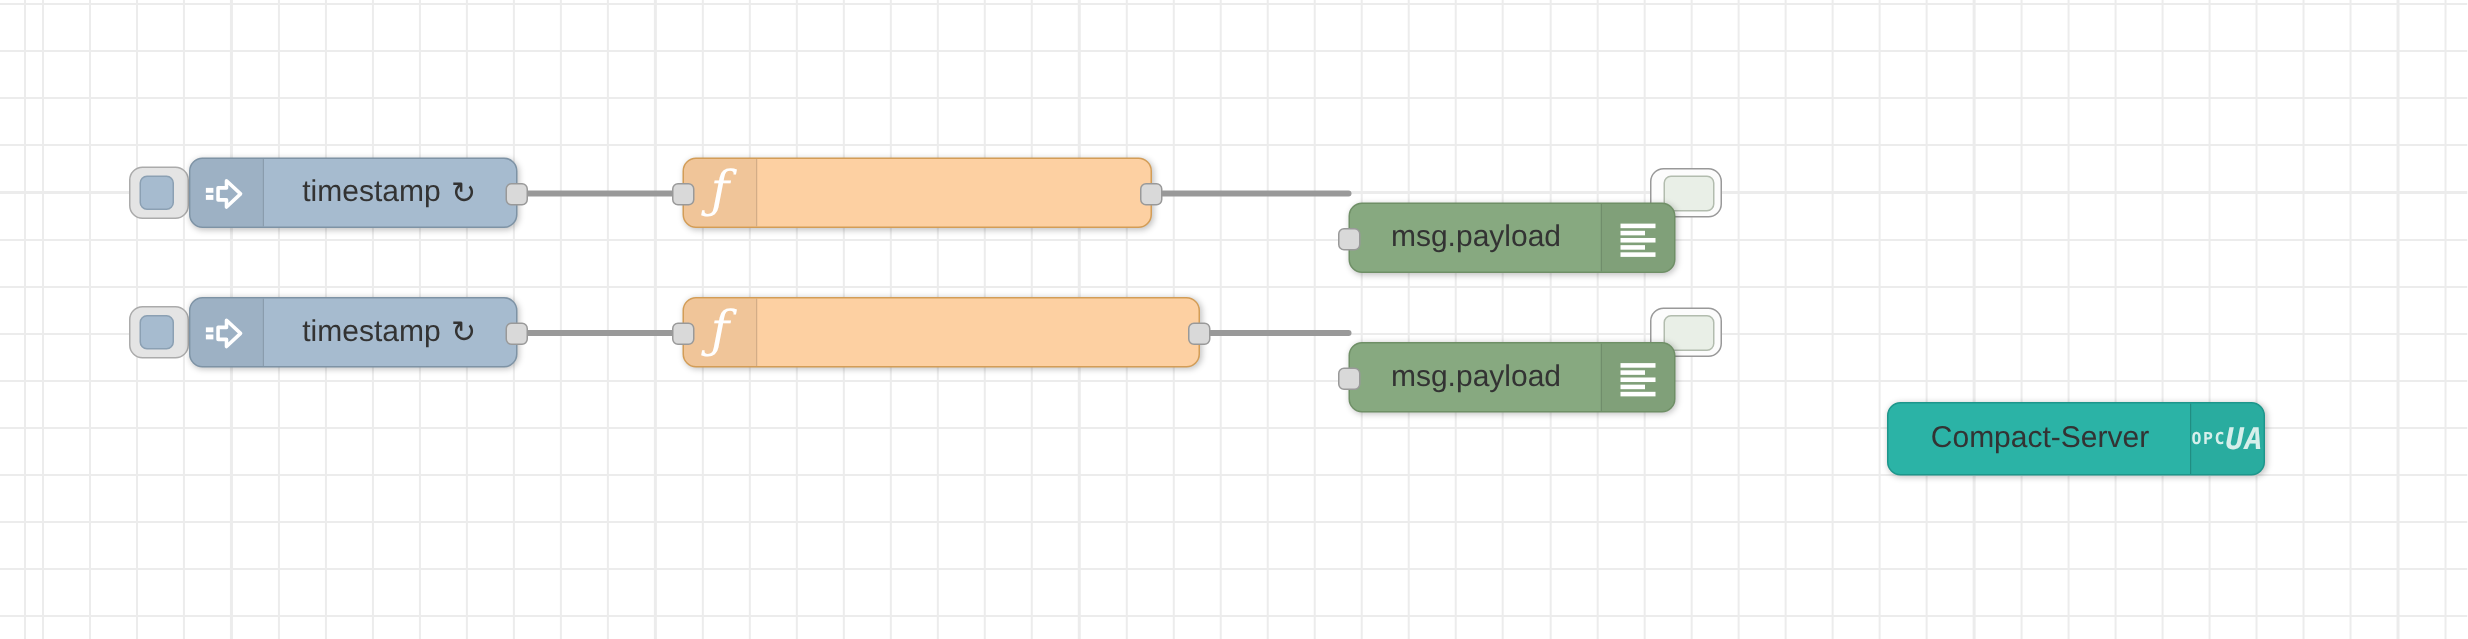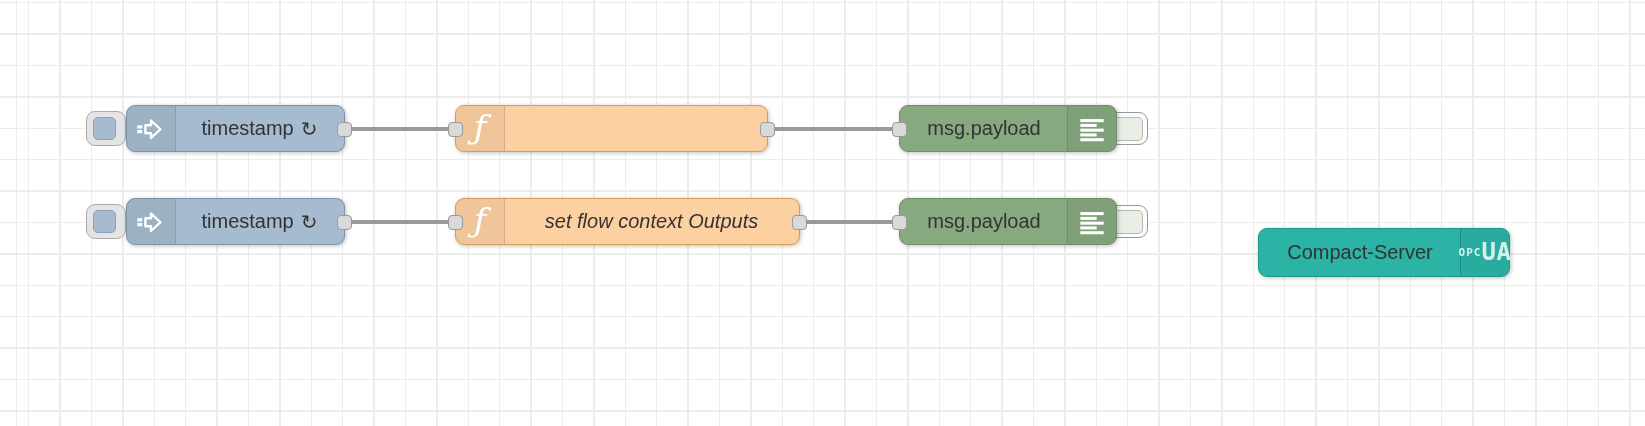--- a/index.html
+++ b/index.html
@@ -32,36 +32,36 @@
   .inject-button-inner{position:absolute;left:6px;top:5px;width:21px;height:21px;
     background:#a6bbcf;border:1px solid #8ba0b3;border-radius:5px;}
 
   
   .function{background:#fdd0a2;border:1px solid #d39d57;}
   .fn-glyph{font-family:"DejaVu Serif",serif;font-style:italic;font-size:34px;
     color:#ffffff;line-height:1;margin-top:-4px;}
   .function .node-label{font-style:italic;}
 
   
-  .debug{background:#87a980;border:1px solid #6f8f66;}
+  .debug{background:#87a980;border:1px solid #6f8f66;margin-top:30px;}
   .debug-toggle{position:absolute;width:48px;height:33px;border-radius:9px;
     background:#fcfcfc;border:1.5px solid #999;box-sizing:border-box;z-index:2;}
   .debug-toggle-inner{position:absolute;right:4px;top:3.5px;width:32px;height:22px;
     background:#e9efe7;border:1px solid #b2bcae;border-radius:5px;}
 
   
-  .server{background:#2bb3a6;border:1px solid #1d968b;}
+  .server{background:#2bb3a6;border:1px solid #1d968b;margin-top:40px;}
   .server .node-label{left:0;right:48px;}
   .server-badge{position:absolute;right:0;top:0;bottom:0;width:48px;
     background:rgba(0,0,0,0.04);border-left:1px solid rgba(0,0,0,0.18);
     border-radius:0 8px 8px 0;display:flex;flex-direction:row;align-items:center;
     justify-content:center;color:#d6efeb;font-family:"DejaVu Sans Mono",monospace;
     font-weight:bold;}
   .server-badge .l1{font-size:11px;line-height:11px;letter-spacing:1px;}
-  .server-badge .l2{font-size:24px;line-height:19px;letter-spacing:0.5px;}
+  .server-badge .l2{font-size:20px;line-height:19px;letter-spacing:0.5px;font-style:italic;}
   svg{display:block;}
 </style>
 </head>
 <body>
 
 <div class="canvas">
 
   <div class="wire" style="left:345px;top:126.5px;width:114px"></div>
   <div class="wire" style="left:765px;top:126.5px;width:136px"></div>
 
@@ -126,21 +126,20 @@
       <span>timestamp</span>
         <span style="margin-left:7px">↻</span>
     </div>
     <div class="port out"></div>
   </div>
 
   <div class="node function" style="left:455px;top:198px;width:345px">
     <div class="icon-area left">
       <span class="fn-glyph">ƒ</span>
     </div>
-    <div class="node-label" style="left:48px;right:0">set flow context Outputs</div>
     <div class="port in"></div>
     <div class="port out"></div>
   </div>
 
   <div class="debug-toggle" style="left:1100px;top:205px">
     <div class="debug-toggle-inner"></div>
   </div>
   <div class="node debug" style="left:899px;top:198px;width:218px">
     <div class="node-label" style="left:0;right:48px">msg.payload</div>
     <div class="icon-area right">

